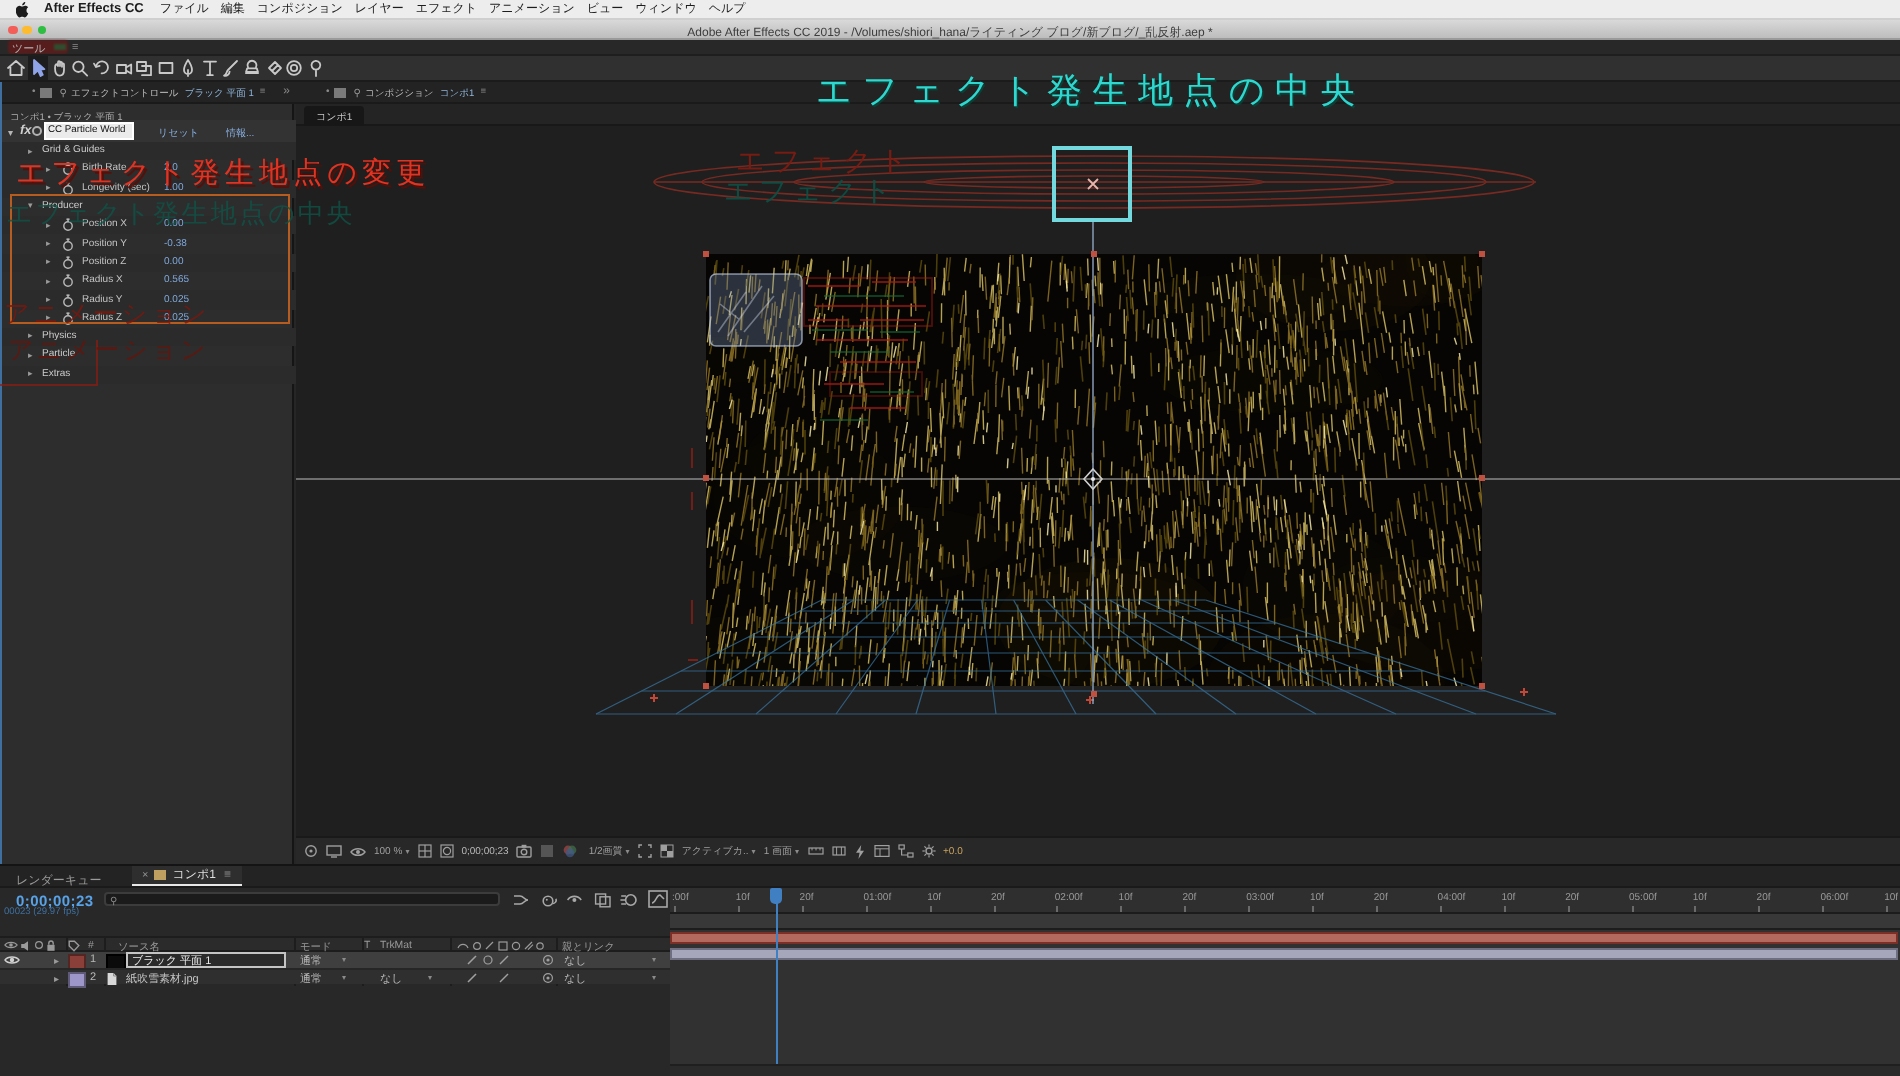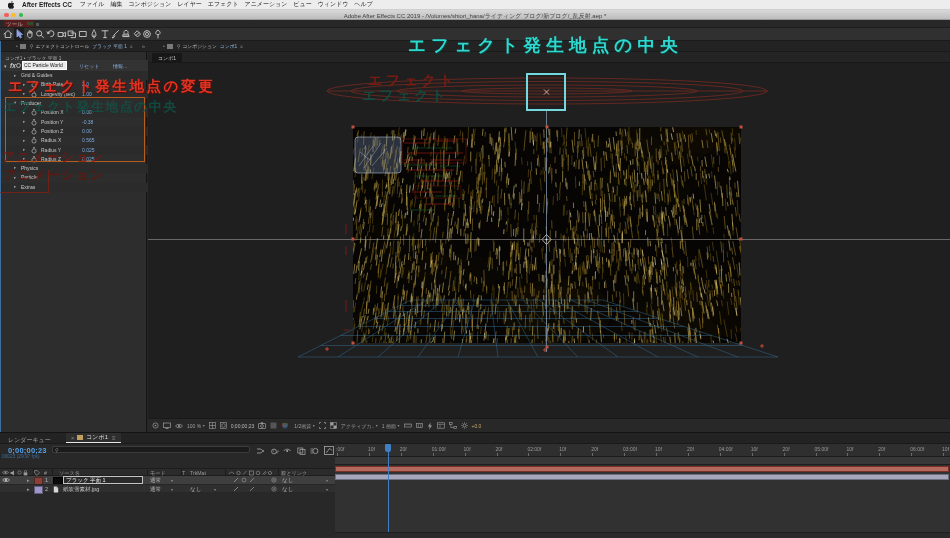--- a/index.html
+++ b/index.html
@@ -100,21 +100,21 @@
   #tl-ruler{position:absolute;left:0;top:0;width:615px;height:13px;background:#2f2f2f;border-bottom:1px solid #1c1c1c;box-sizing:border-box;}
   .ruler-lbl{position:absolute;top:2px;font-size:5px;color:#9a9a9a;white-space:nowrap;}
   .ruler-tick{position:absolute;bottom:0;width:1px;height:3px;background:#6a6a6a;}
   #tl-workarea{position:absolute;left:0;top:13px;width:615px;height:8px;background:#383838;border-bottom:1px solid #1d1d1d;box-sizing:border-box;}
   .layer-bar{position:absolute;left:0;width:614px;height:6.5px;box-sizing:border-box;}
   #bar1{top:21.8px;background:#b4695e;border:1px solid #7c2f27;}
   #bar2{top:29.8px;background:#a7a7bb;border:1px solid #6f6f82;}
   #playhead-line{position:absolute;left:52.5px;top:0;width:1px;height:88px;background:#3f7fc2;}
   #playhead-handle{position:absolute;left:50px;top:0;width:6px;height:7.5px;background:#3f7fc2;border-radius:1px 1px 2.5px 2.5px;}
   
-  .anno{position:absolute;font-weight:bold;white-space:nowrap;z-index:50;pointer-events:none;}
+  .anno{position:absolute;font-weight:normal;white-space:nowrap;z-index:50;pointer-events:none;}
   #anno-cyan{left:408px;top:33px;font-size:17.5px;letter-spacing:5.2px;color:#2ed8d0;text-shadow:0.8px 0.8px 0 rgba(6,70,58,.8);}
   #anno-red{left:8px;top:77px;font-size:14.5px;letter-spacing:2.6px;color:#e23322;text-shadow:1.4px 1.4px 0 rgba(90,13,6,.9);z-index:51;}
   #anno-ghost-teal-left{left:3px;top:98px;font-size:13px;letter-spacing:1.4px;color:#0e5448;opacity:.8;}
   #anno-ghost-red-b1{left:2px;top:149px;font-size:12.5px;letter-spacing:2px;color:#7d170c;opacity:.8;}
   #anno-ghost-red-b2{left:4px;top:167px;font-size:12.5px;letter-spacing:1.6px;color:#6b1208;opacity:.75;}
   #ghost-red-box{left:0px;top:170px;width:48px;height:22px;border-right:1.5px solid rgba(143,29,16,.7);border-bottom:1.5px solid rgba(143,29,16,.7);z-index:29;}
   #anno-ghost-red-v{left:368px;top:72px;font-size:14px;letter-spacing:3.5px;color:#7c1c12;opacity:.95;}
   #anno-ghost-teal-v{left:362px;top:87px;font-size:14px;letter-spacing:3px;color:#0d5045;opacity:.9;}
 </style>
 </head>

